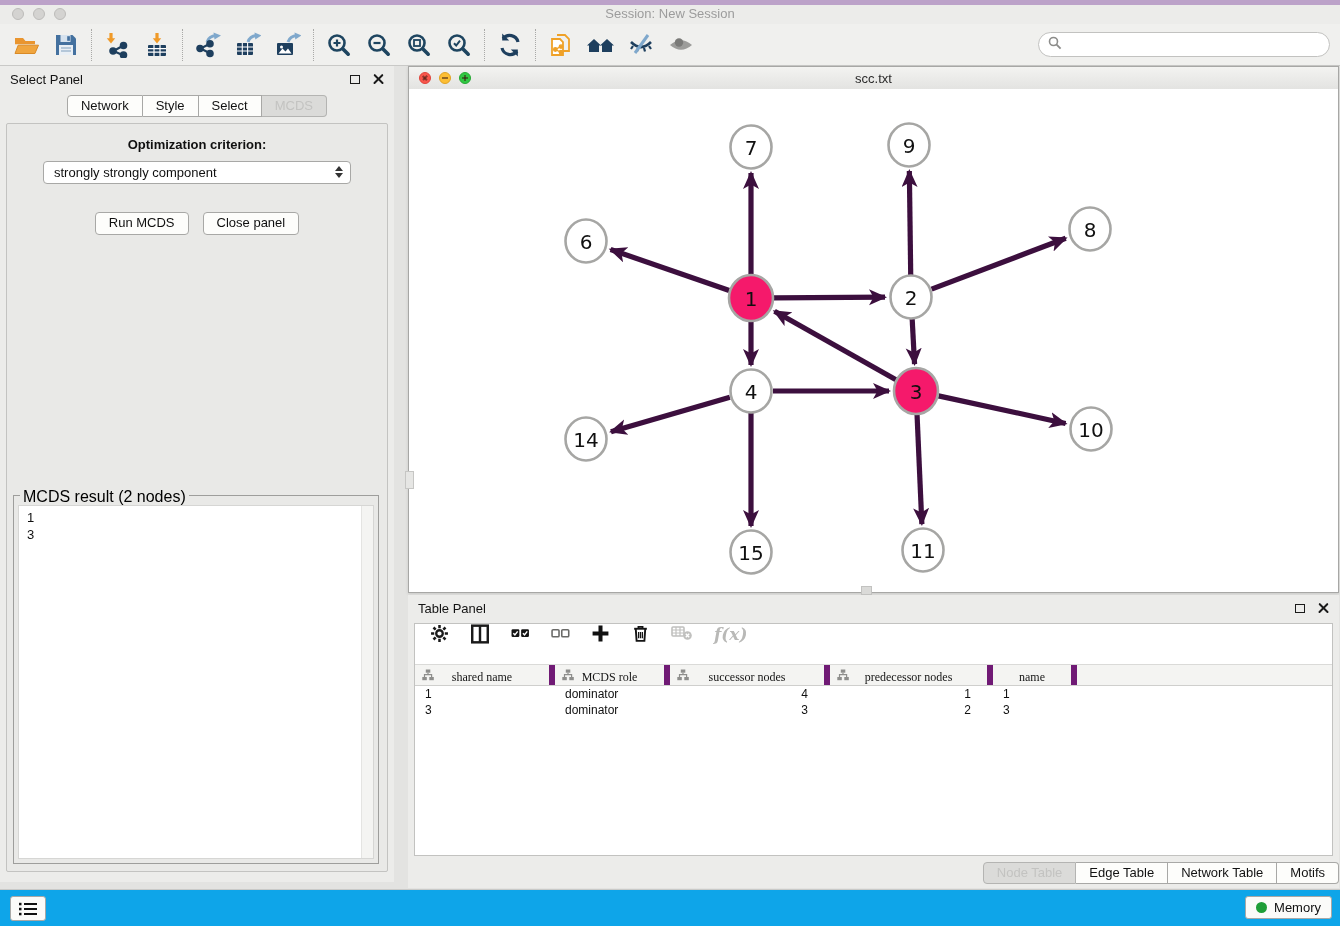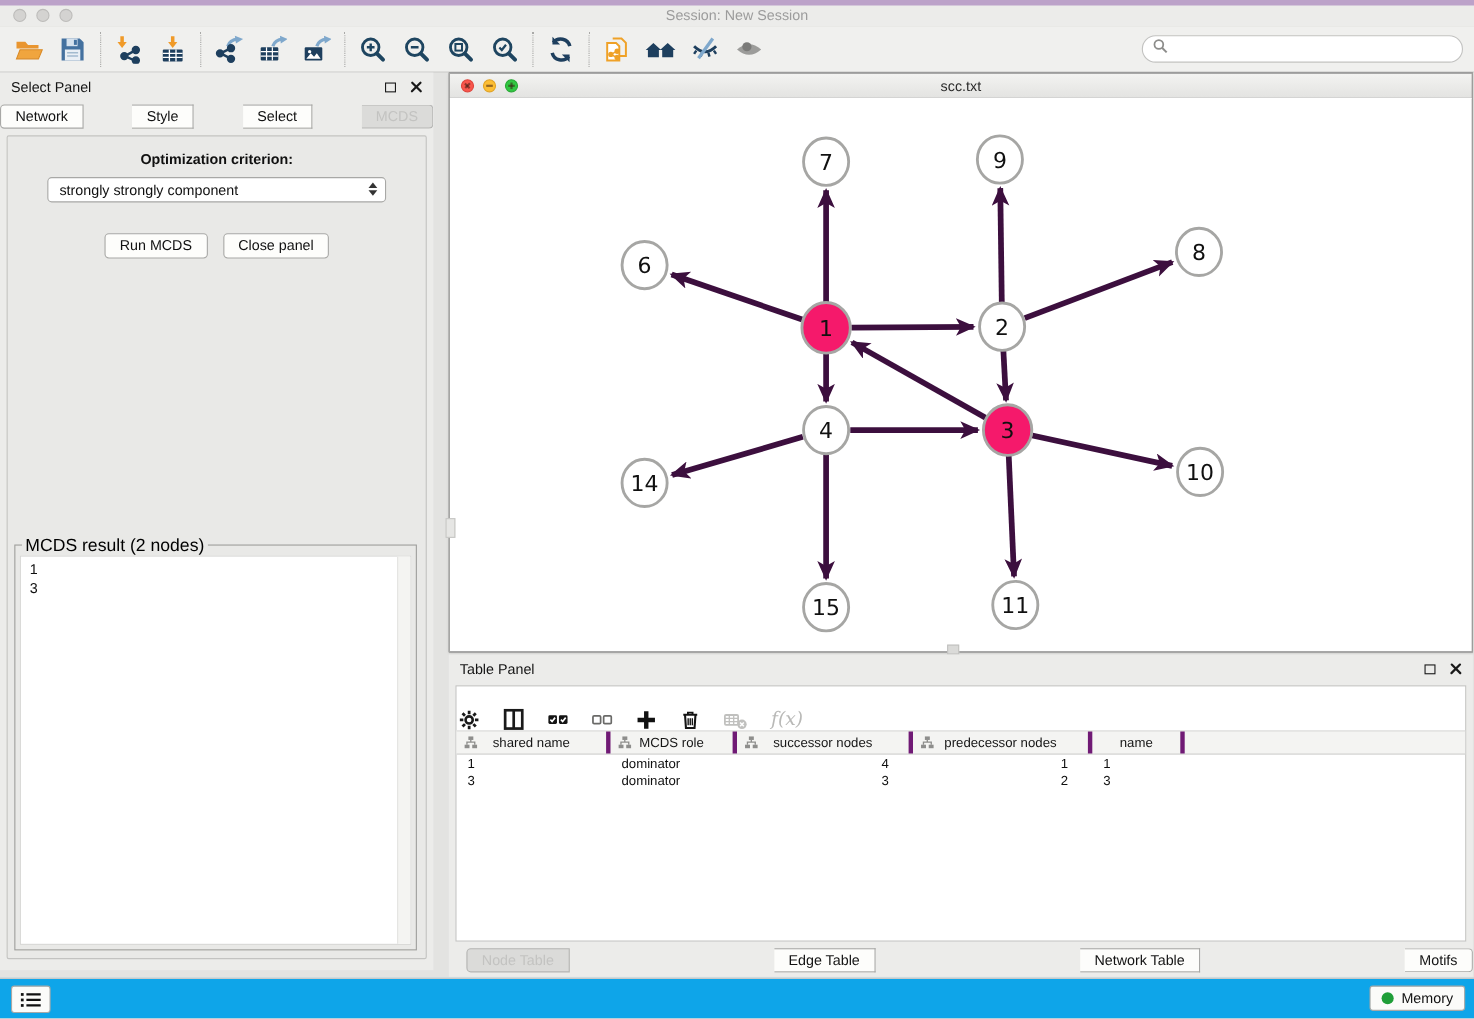--- a/index.html
+++ b/index.html
@@ -25,21 +25,21 @@
 
   
   .control-panel{position:absolute;left:0;top:66px;width:394px;height:816px;background:#ECECEA;}
   .panel-titlebar{height:26px;display:flex;align-items:center;padding:0 10px;font-size:13px;color:#141414;gap:13px;}
   .panel-title{flex:1;}
   .win-float{width:10px;height:9px;border:1.7px solid #1A1A1A;box-sizing:border-box;}
   .win-close{position:relative;width:11px;height:11px;}
   .win-close::before,.win-close::after{content:"";position:absolute;left:-1px;top:4.5px;width:13px;height:2.4px;background:#1A1A1A;border-radius:1px;}
   .win-close::before{transform:rotate(45deg);} .win-close::after{transform:rotate(-45deg);}
 
-  .cp-tabs{display:flex;justify-content:space-between;margin-top:3px;position:relative;z-index:2;}
+  .cp-tabs{display:flex;justify-content:center;margin-top:3px;position:relative;z-index:2;}
   .tab{height:20px;line-height:20px;padding:0 13px;font-size:13px;background:#FDFDFB;border:1px solid #A8A8A6;
     border-left:none;color:#121212;cursor:default;}
   .tab:first-child{border-left:1px solid #A8A8A6;border-radius:4px 0 0 4px;}
   .tab:last-child{border-radius:0 4px 4px 0;}
   .tab.selected{background:#DBDBD9;color:#C3C3C1;border-color:#B4B4B2;}
 
   .cp-body{position:absolute;left:6px;right:6px;top:57px;bottom:10px;border:1px solid #C3C3C1;background:#E9E9E7;border-radius:2px;}
   .criterion-label{margin-top:13px;text-align:center;font-size:13px;font-weight:700;color:#101010;}
   .criterion-select{position:relative;margin:9px auto 0;width:308px;height:23px;background:#fff;border:1px solid #A8A8A6;
     border-radius:4px;display:flex;align-items:center;padding:0 24px 0 10px;font-size:13px;box-sizing:border-box;color:#101010;}
@@ -51,21 +51,21 @@
     font-size:13px;color:#101010;cursor:default;margin-top:17px;}
 
   .result-group{position:absolute;left:6px;right:8px;top:371px;bottom:7px;border:1px solid #9E9E9C;}
   .result-legend{position:absolute;top:-8px;left:6px;background:#E9E9E7;padding:0 3px;font-size:16px;color:#000000;}
   .result-box{position:absolute;left:4px;right:4px;top:9px;bottom:4px;background:#fff;border:1px solid #D6D6D4;}
   .result-lines{padding:3px 8px;font-size:13px;line-height:17px;white-space:pre;color:#101010;}
   .result-scrollbar{position:absolute;right:0;top:0;bottom:0;width:11px;background:#F4F4F2;border-left:1px solid #E4E4E2;}
 
   
   .network-window{position:absolute;left:408px;top:66px;width:931px;height:527px;border:1px solid #A7A7A5;
-    background:#404040;box-sizing:border-box;box-shadow:0 1px 3px rgba(0,0,0,.12);}
+    background:#eab308;box-sizing:border-box;box-shadow:0 1px 3px rgba(0,0,0,.12);}
   .nw-titlebar{position:relative;height:22px;background:linear-gradient(#F3F3F1,#E3E3E1);border-bottom:1px solid #BDBDBB;
     display:flex;align-items:center;}
   .nw-lights{display:flex;gap:8px;margin-left:10px;z-index:2;}
   .light{width:12px;height:12px;border-radius:50%;position:relative;box-sizing:border-box;}
   .light.red{background:#F9564C;border:1px solid #DE443C;}
   .light.yellow{background:#FDBE33;border:1px solid #E0A325;}
   .light.green{background:#30C842;border:1px solid #27A834;}
   .light::before,.light::after{content:"";position:absolute;background:rgba(60,30,20,.55);}
   .light.red::before{left:2.2px;top:4.4px;width:5.6px;height:1.6px;transform:rotate(45deg);}
   .light.red::after{left:2.2px;top:4.4px;width:5.6px;height:1.6px;transform:rotate(-45deg);}
@@ -75,30 +75,30 @@
   .light.green::after{left:4.2px;top:2.1px;width:1.7px;height:6px;}
   .nw-title{position:absolute;left:0;right:0;text-align:center;font-size:13px;color:#2B2B2B;}
   .nw-canvas{position:absolute;left:0;top:22px;right:0;bottom:0;overflow:hidden;background:#fff;}
 
   .grip-left{position:absolute;left:-4px;top:404px;width:7px;height:16px;background:#E6E6E4;border:1px solid #C6C6C4;}
   .grip-bottom{position:absolute;left:452px;bottom:-3px;width:9px;height:7px;background:#DADAD8;border:1px solid #C2C2C0;}
 
   
   .table-panel{position:absolute;left:408px;top:595px;width:931px;height:293px;background:#ECECEA;}
   .tp-inner{position:absolute;left:6px;right:6px;top:28px;height:233px;background:#fff;border:1px solid #C2C2C0;box-sizing:border-box;}
-  .tp-toolbar{height:40px;display:flex;align-items:flex-end;gap:21px;padding:0 2px;}
+  .tp-toolbar{height:40px;display:flex;align-items:flex-start;gap:21px;padding:0 15px;font-weight:bold;}
   .tp-icon{display:flex;align-items:center;justify-content:center;cursor:default;}
   .fx-label{font-family:"DejaVu Serif",serif;font-style:italic;font-size:17px;color:#B9B9B7;}
   .tp-header{display:flex;height:20px;background:#F4F4F2;border-top:1px solid #DADAD8;border-bottom:1px solid #CFCFCD;font-size:12px;color:#151515;}
-  .th-cell{position:relative;display:flex;align-items:center;justify-content:center;border-right:4px solid #701a75;box-sizing:border-box;}
+  .th-cell{position:relative;display:flex;align-items:flex-end;justify-content:center;border-right:6px solid #701a75;box-sizing:border-box;font-family:Liberation Serif, serif;}
   .th-icon{position:absolute;left:7px;top:4px;}
   .tp-row{display:flex;height:16px;font-size:12px;color:#101010;}
   .td{box-sizing:border-box;line-height:16px;padding:0 10px;overflow:hidden;white-space:nowrap;}
   .td.right{text-align:right;padding-right:22px;}
-  .tp-tabs{position:absolute;left:16px;right:0;bottom:4px;display:flex;justify-content:space-between;}
+  .tp-tabs{position:absolute;left:0;right:0;bottom:4px;display:flex;justify-content:flex-end;}
 
   
   .statusbar{position:absolute;left:0;right:0;bottom:0;height:36px;background:#0ea5e9;border-top:1px solid #C9C9C7;}
   .status-left-btn{position:absolute;left:10px;top:6px;width:34px;height:23px;background:#FBFBF9;border:1px solid #A8A8A6;
     border-radius:3px;display:flex;align-items:center;justify-content:center;}
   .memory-btn{position:absolute;right:8px;top:6px;height:23px;padding:0 10px;display:flex;align-items:center;gap:7px;
     background:#FBFBF9;border:1px solid #A8A8A6;border-radius:3px;font-size:13px;color:#101010;box-sizing:border-box;}
   .memory-dot{width:11px;height:11px;border-radius:50%;background:#1F9E38;}
 </style>
 </head>

